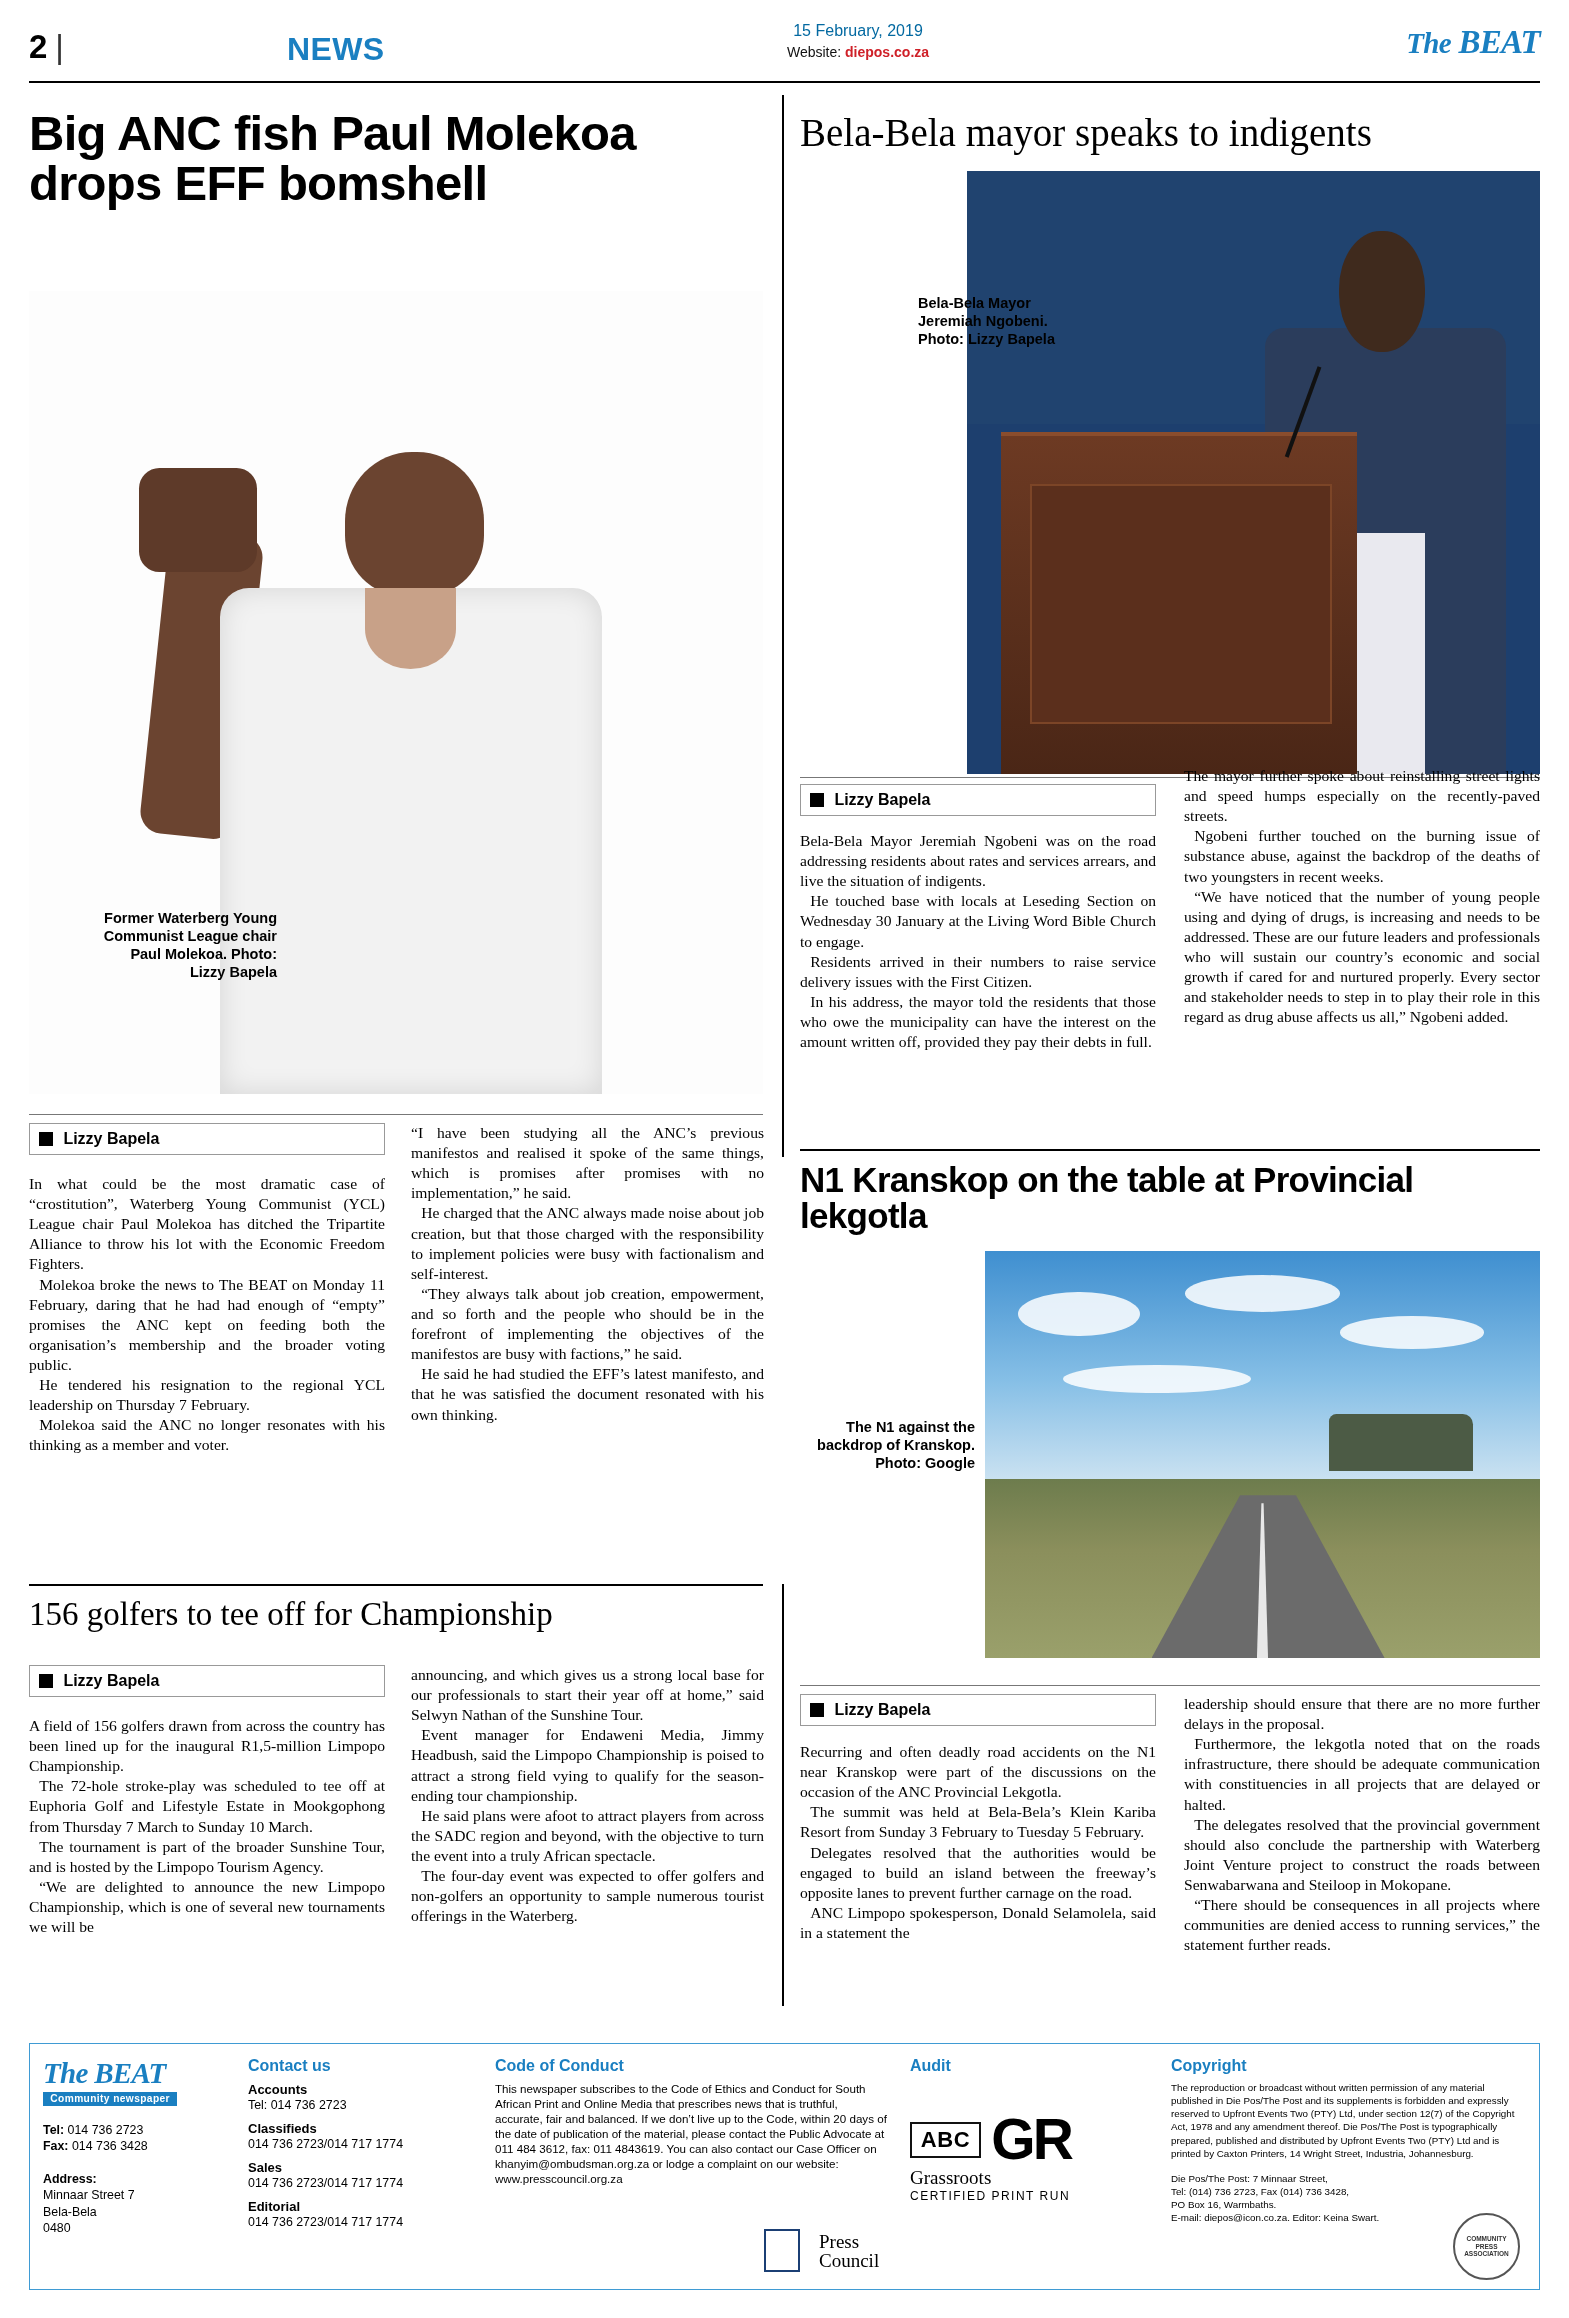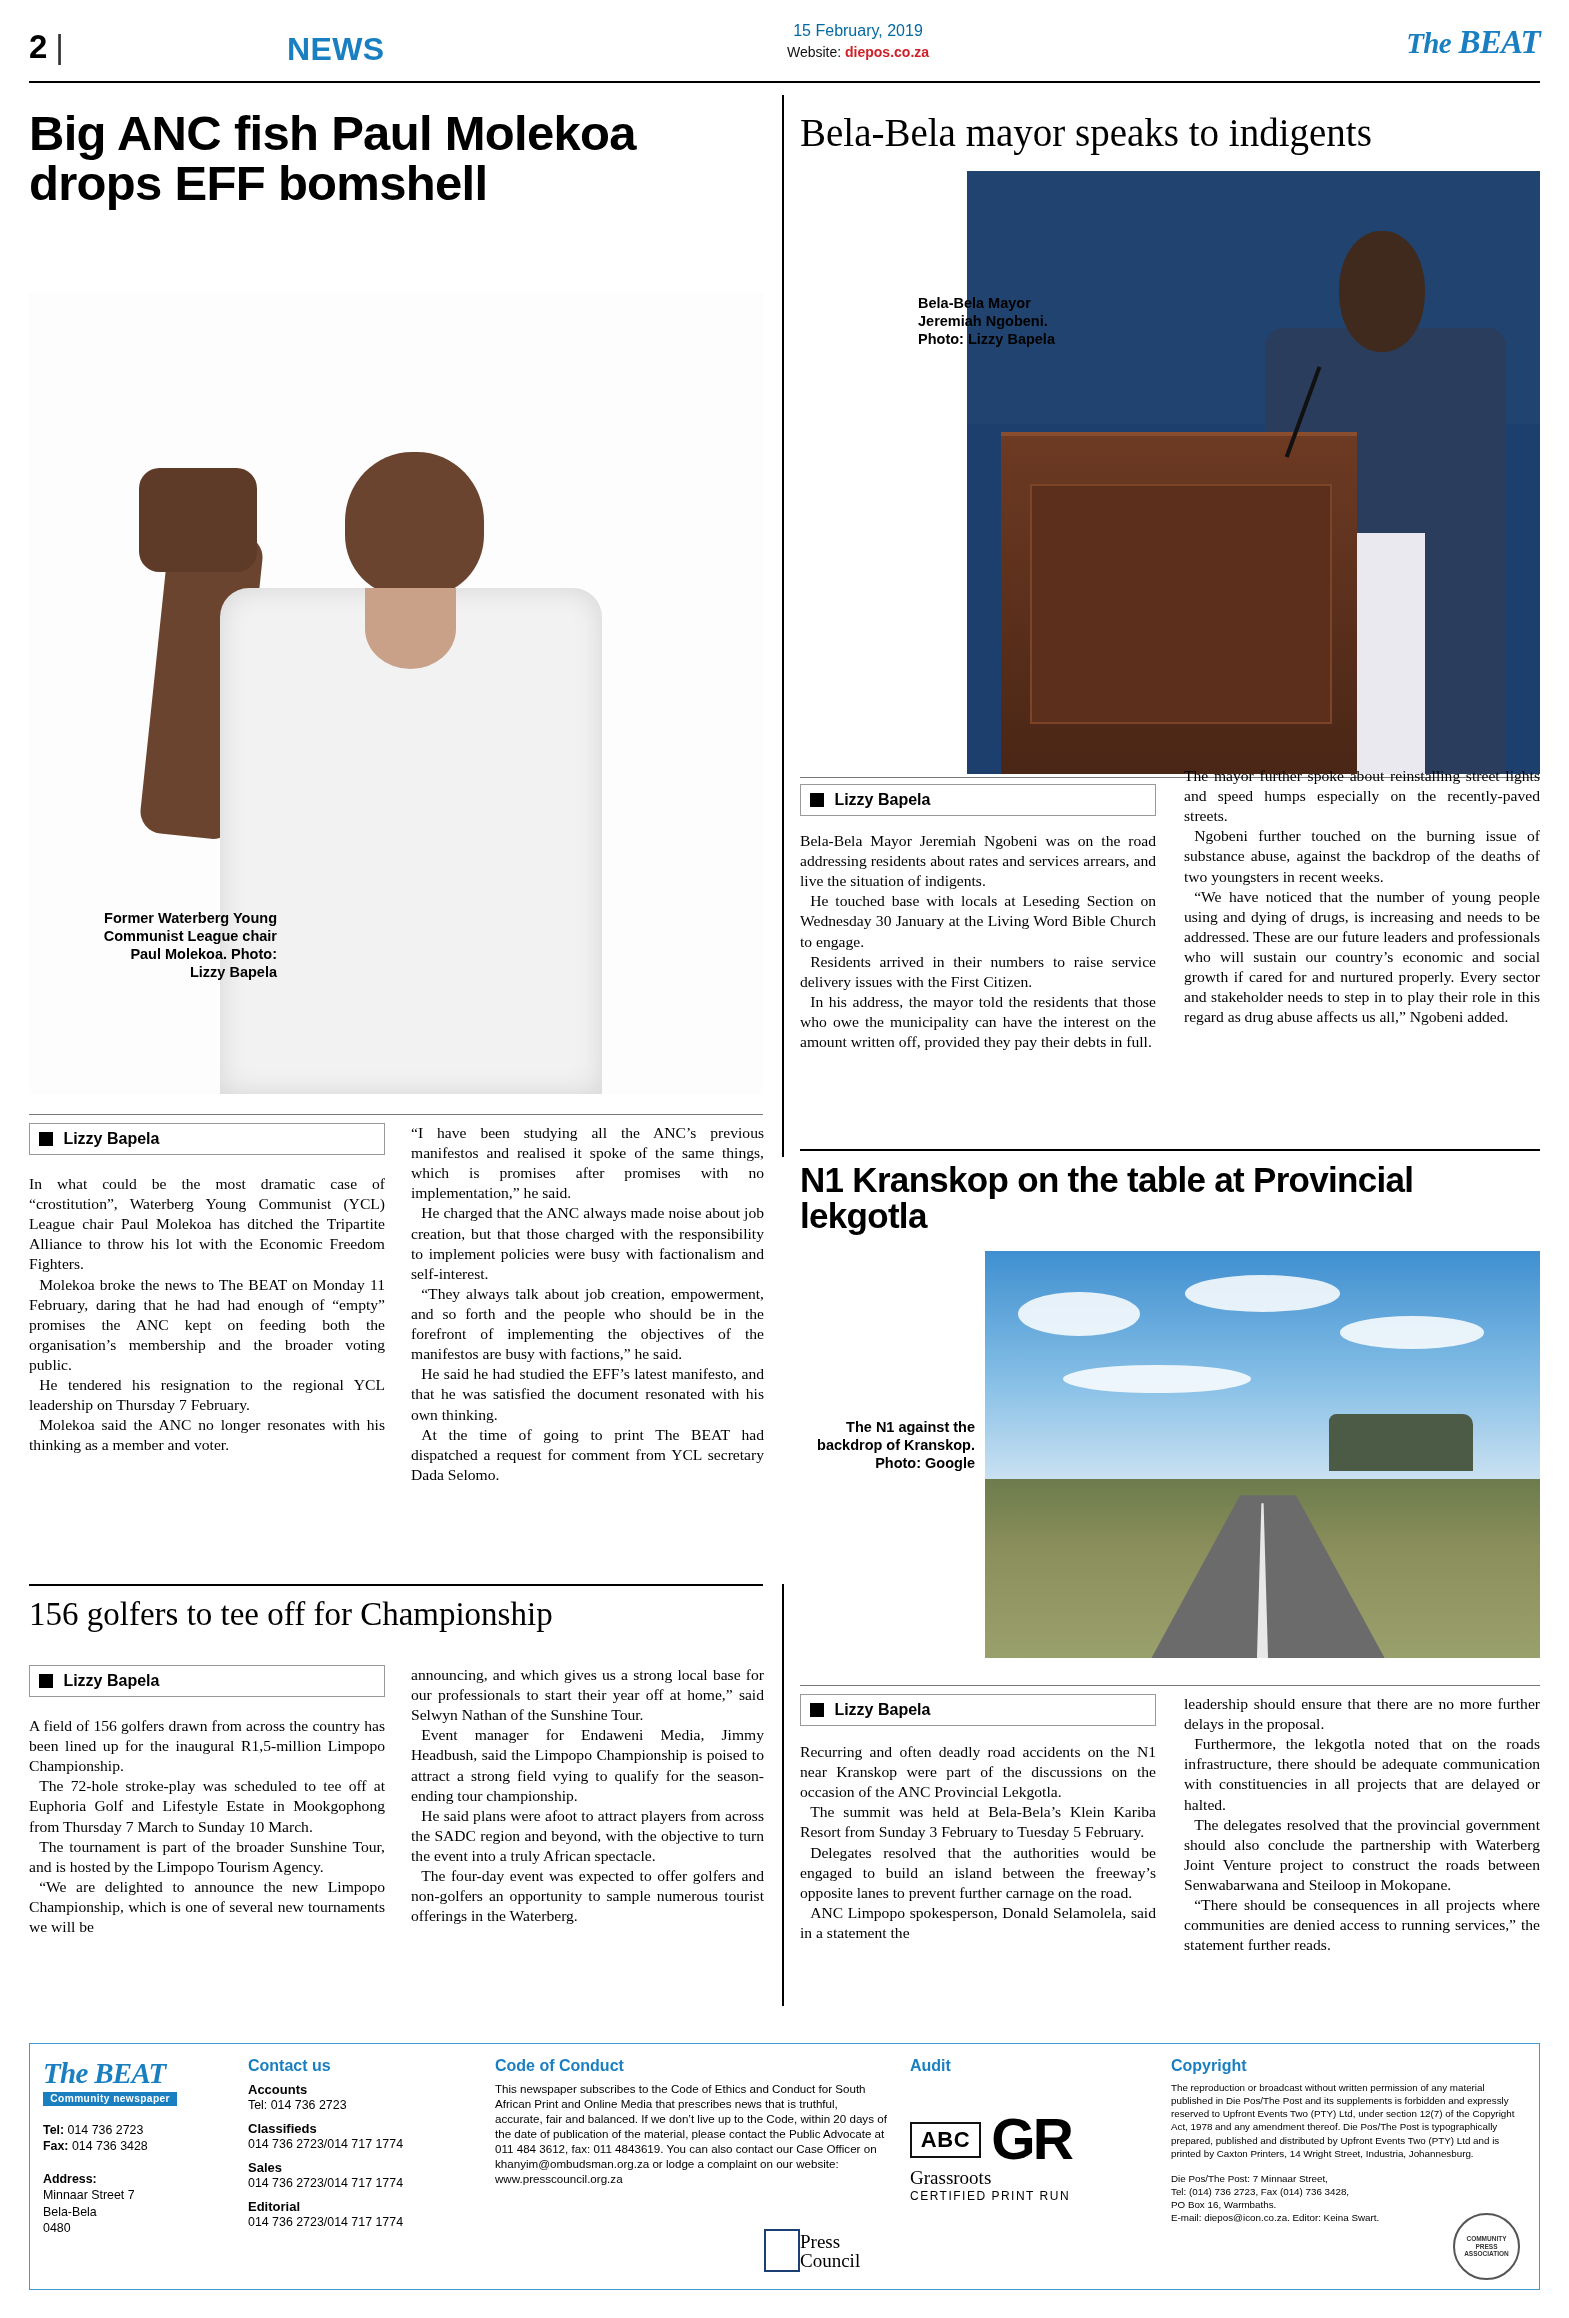--- a/index.html
+++ b/index.html
@@ -334,21 +334,20 @@
     <p>Molekoa broke the news to The BEAT on Monday 11 February, daring that he had had enough of “empty” promises the ANC kept on feeding both the organisation’s membership and the broader voting public.</p>
     <p>He tendered his resignation to the regional YCL leadership on Thursday 7 February.</p>
     <p>Molekoa said the ANC no longer resonates with his thinking as a member and voter.</p>
   </div>
 
   <div class="body-col" style="position:absolute; left:411px; top:1123px; width:353px;">
     <p class="first">“I have been studying all the ANC’s previous manifestos and realised it spoke of the same things, which is promises after promises with no implementation,” he said.</p>
     <p>He charged that the ANC always made noise about job creation, but that those charged with the responsibility to implement policies were busy with factionalism and self-interest.</p>
     <p>“They always talk about job creation, empowerment, and so forth and the people who should be in the forefront of implementing the objectives of the manifestos are busy with factions,” he said.</p>
     <p>He said he had studied the EFF’s latest manifesto, and that he was satisfied the document resonated with his own thinking.</p>
-    <p>At the time of going to print The BEAT had dispatched a request for comment from YCL secretary Dada Selomo.</p>
   </div>
 
   <div class="headline-serif" style="position:absolute; left:800px; top:113px; width:742px; font-size:39px;">Bela-Bela mayor speaks to indigents</div>
 
   <div class="photo photo-mayor" style="left:967px; top:171px; width:573px; height:603px;">
     <div class="sky"></div>
     <div class="wall"></div>
     <div class="suit"></div>
     <div class="head"></div>
     <div class="shirt"></div>
@@ -469,21 +468,21 @@
       <div class="footer-t">014 736 2723/014 717 1774</div>
       <div class="footer-sub">Sales</div>
       <div class="footer-t">014 736 2723/014 717 1774</div>
       <div class="footer-sub">Editorial</div>
       <div class="footer-t">014 736 2723/014 717 1774</div>
     </div>
 
     <div class="footer-col" style="left:465px; width:393px;">
       <div class="footer-h">Code of Conduct</div>
       <div class="footer-t" style="font-size:11.6px; line-height:1.3;">This newspaper subscribes to the Code of Ethics and Conduct for South African Print and Online Media that prescribes news that is truthful, accurate, fair and balanced. If we don’t live up to the Code, within 20 days of the date of publication of the material, please contact the Public Advocate at 011 484 3612, fax: 011 4843619. You can also contact our Case Officer on khanyim@ombudsman.org.za or lodge a complaint on our website: www.presscouncil.org.za</div>
-      <div style="position:absolute; left:269px; top:172px; display:flex; align-items:center; gap:0;justify-content:space-between;">
+      <div style="position:absolute; left:269px; top:172px; display:flex; align-items:center; gap:19px;justify-content:space-between;">
         <span class="pc-square"></span>
         <span class="press-council">
           <span>Press</span><br>
           <span>Council</span>
         </span>
       </div>
     </div>
 
     <div class="footer-col" style="left:880px; width:240px;">
       <div class="footer-h">Audit</div>

